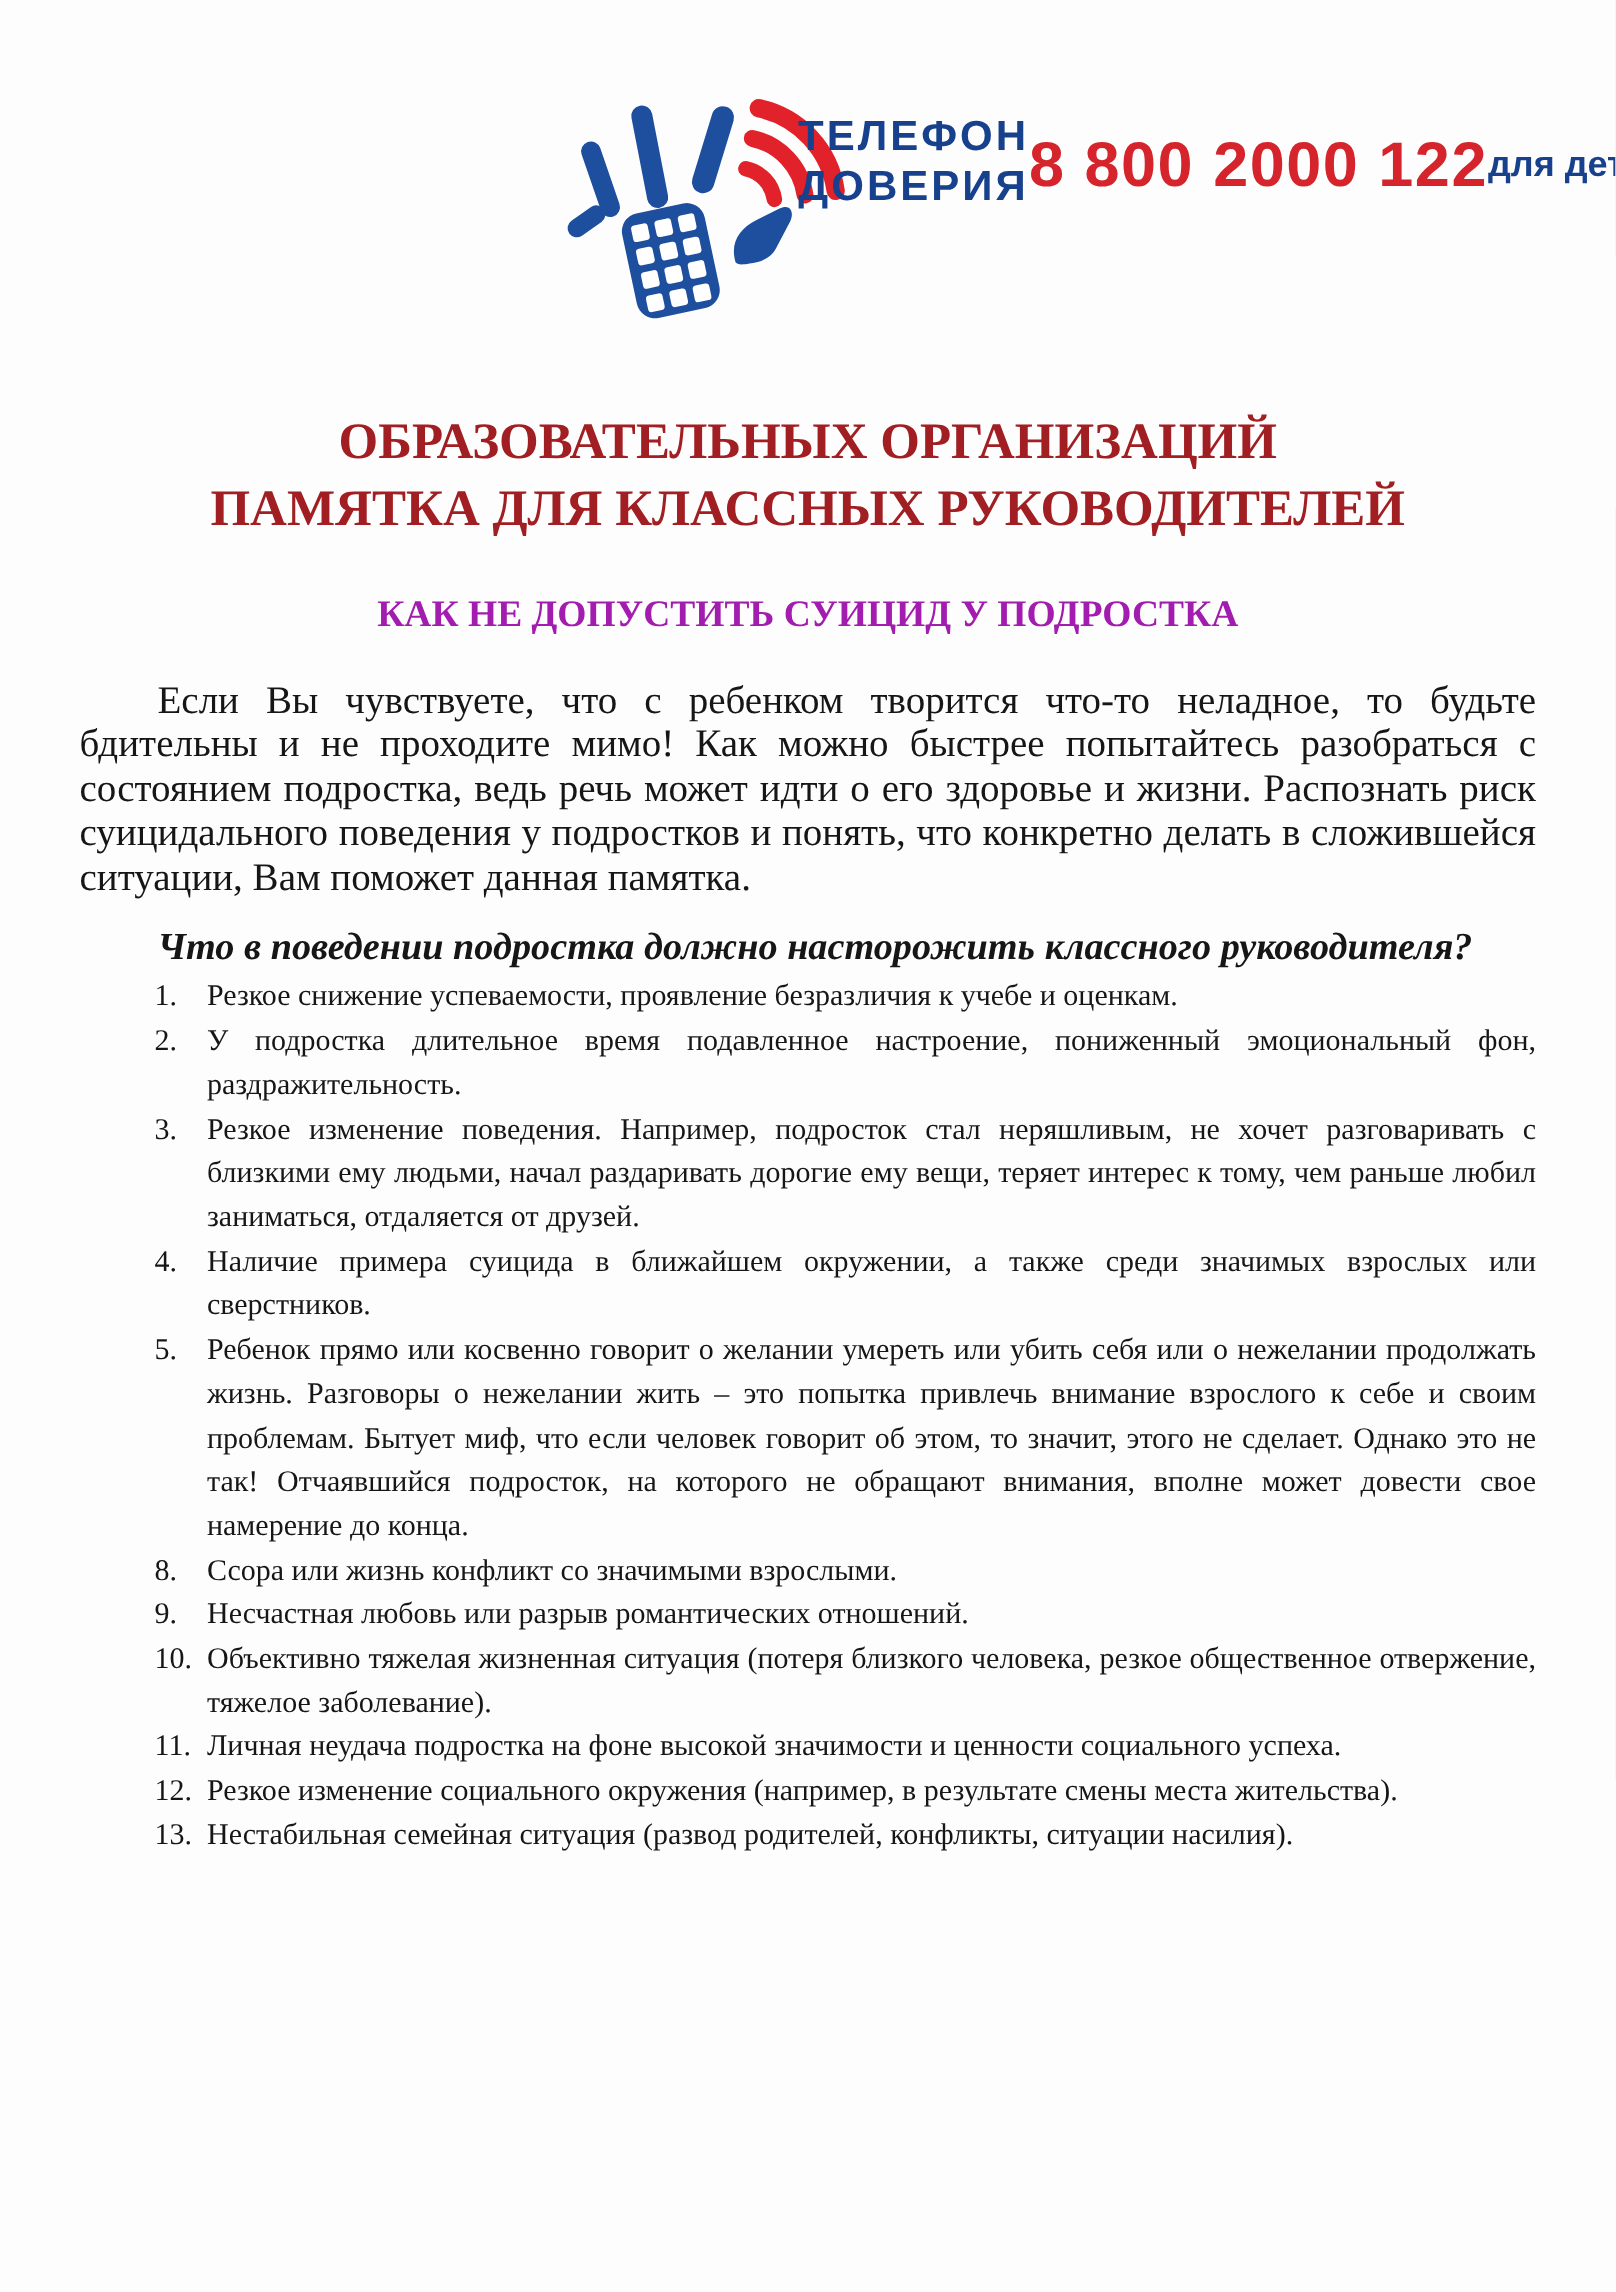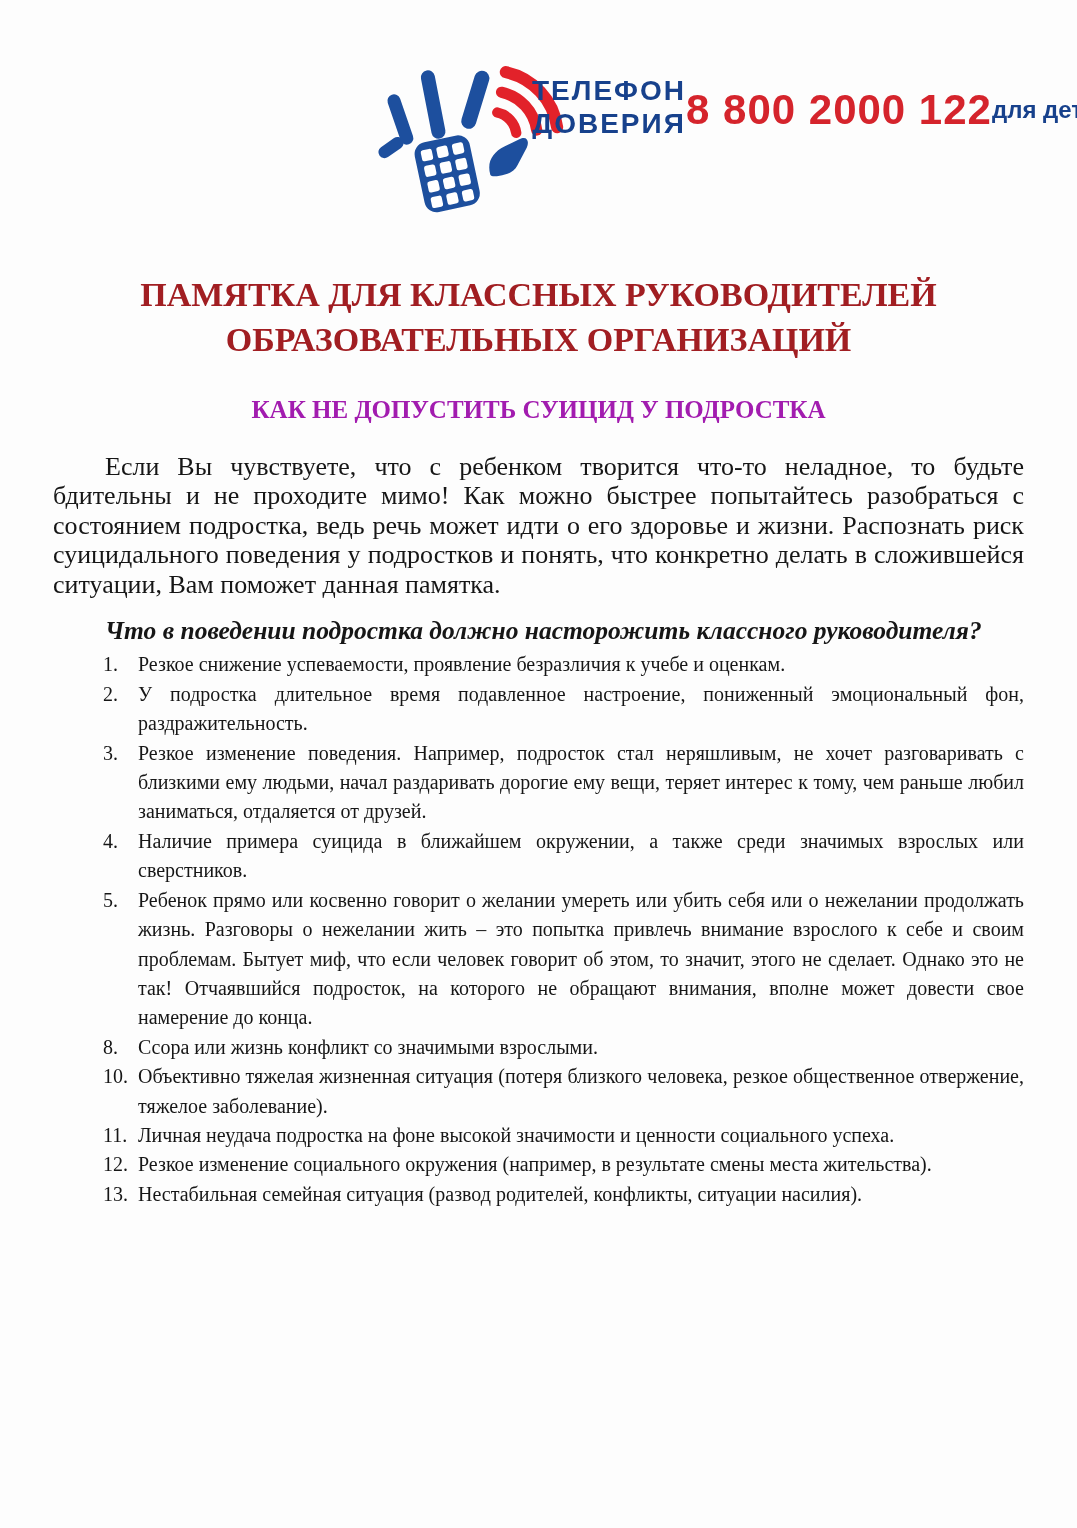--- a/index.html
+++ b/index.html
@@ -119,36 +119,37 @@
       <div class="logo-name">
         <div>ТЕЛЕФОН</div>
         <div>ДОВЕРИЯ</div>
       </div>
       <div class="logo-phone">8 800 2000 122</div>
       <div class="logo-tagline">для детей, подростков и их родителей</div>
     </div>
   </header>
 
   <h1 class="doc-title">
+    <span>ОБРАЗОВАТЕЛЬНЫХ ОРГАНИЗАЦИЙ</span>
     <span>ПАМЯТКА ДЛЯ КЛАССНЫХ РУКОВОДИТЕЛЕЙ</span>
-    <span>ОБРАЗОВАТЕЛЬНЫХ ОРГАНИЗАЦИЙ</span>
   </h1>
 
   <h2 class="doc-subtitle">КАК НЕ ДОПУСТИТЬ СУИЦИД У ПОДРОСТКА</h2>
 
   <p class="intro">Если Вы чувствуете, что с ребенком творится что-то неладное, то будьте бдительны и не проходите мимо! Как можно быстрее попытайтесь разобраться с состоянием подростка, ведь речь может идти о его здоровье и жизни. Распознать риск суицидального поведения у подростков и понять, что конкретно делать в сложившейся ситуации, Вам поможет данная памятка.</p>
 
   <p class="question">Что в поведении подростка должно насторожить классного руководителя?</p>
 
   <ol class="signs">
     <li><span class="num">1.</span><span class="txt">Резкое снижение успеваемости, проявление безразличия к учебе и оценкам.</span></li>
     <li><span class="num">2.</span><span class="txt">У подростка длительное время подавленное настроение, пониженный эмоциональный фон, раздражительность.</span></li>
     <li><span class="num">3.</span><span class="txt">Резкое изменение поведения. Например, подросток стал неряшливым, не хочет разговаривать с близкими ему людьми, начал раздаривать дорогие ему вещи, теряет интерес к тому, чем раньше любил заниматься, отдаляется от друзей.</span></li>
     <li><span class="num">4.</span><span class="txt">Наличие примера суицида в ближайшем окружении, а также среди значимых взрослых или сверстников.</span></li>
     <li><span class="num">5.</span><span class="txt">Ребенок прямо или косвенно говорит о желании умереть или убить себя или о нежелании продолжать жизнь. Разговоры о нежелании жить – это попытка привлечь внимание взрослого к себе и своим проблемам. Бытует миф, что если человек говорит об этом, то значит, этого не сделает. Однако это не так! Отчаявшийся подросток, на которого не обращают внимания, вполне может довести свое намерение до конца.</span></li>
     <li><span class="num">8.</span><span class="txt">Ссора или жизнь конфликт со значимыми взрослыми.</span></li>
+    <li><span class="num">9.</span><span class="txt">Несчастная любовь или разрыв романтических отношений.</span></li>
     <li><span class="num">10.</span><span class="txt">Объективно тяжелая жизненная ситуация (потеря близкого человека, резкое общественное отвержение, тяжелое заболевание).</span></li>
     <li><span class="num">11.</span><span class="txt">Личная неудача подростка на фоне высокой значимости и ценности социального успеха.</span></li>
     <li><span class="num">12.</span><span class="txt">Резкое изменение социального окружения (например, в результате смены места жительства).</span></li>
     <li><span class="num">13.</span><span class="txt">Нестабильная семейная ситуация (развод родителей, конфликты, ситуации насилия).</span></li>
   </ol>
 
 </div>
 
 </body></html>

